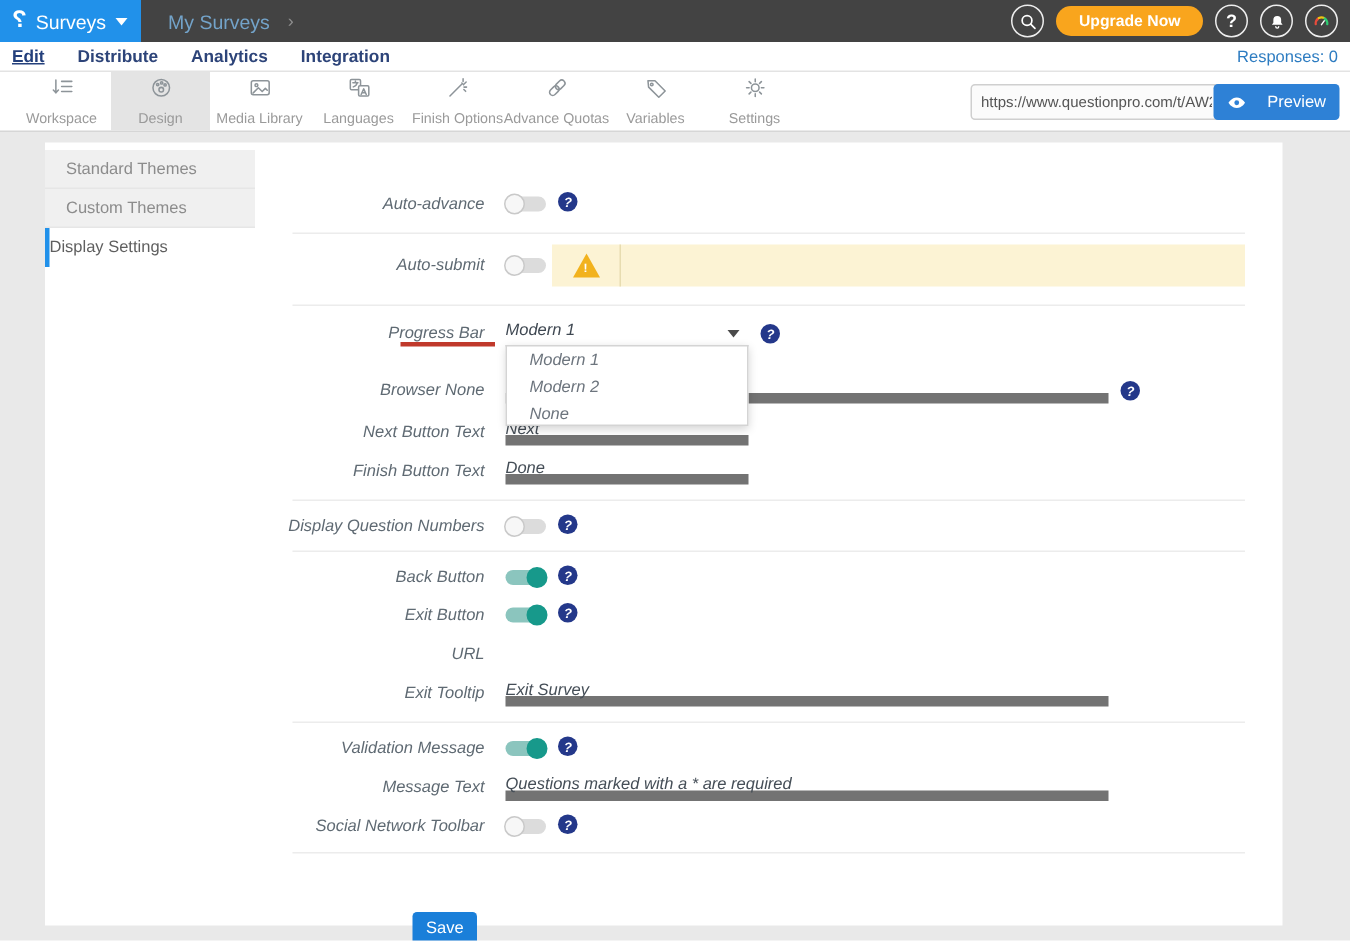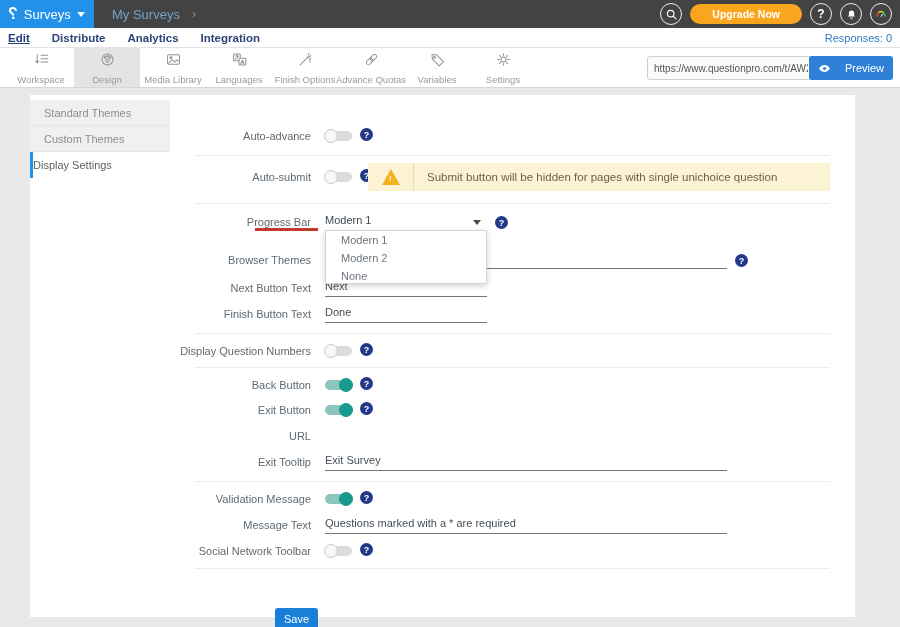--- a/index.html
+++ b/index.html
@@ -11,21 +11,21 @@
   .brand { width:94px; height:28px; background:#2191ea; color:#fff; display:flex; align-items:center; padding:0 8px; gap:6px; cursor:pointer; }
   .logo { display:inline-block; transform:scaleX(-1); font-weight:bold; font-size:16px; line-height:1; }
   .brand-label { font-size:13px; }
   .caret-w { width:0; height:0; border-left:4px solid transparent; border-right:4px solid transparent; border-top:5px solid #fff; margin-top:1px; }
   .breadcrumb { margin-left:18px; display:flex; align-items:center; gap:12px; font-size:13px; }
   .bc-parent { color:#73a3c9; cursor:pointer; }
   .bc-sep { color:#8f8f8f; font-size:12px; }
   .bc-current { color:#fff; font-weight:600; }
   .topbar-right { margin-left:auto; display:flex; align-items:center; gap:8px; padding-right:8px; }
   .circ { width:22px; height:22px; border:1.5px solid #ededed; border-radius:50%; display:flex; align-items:center; justify-content:center; color:#fff; font-size:12px; font-weight:bold; cursor:pointer; flex:0 0 auto; }
-  .upgrade { background:#f9a51d; color:#fff; font-size:10.5px; font-weight:bold; border:none; border-radius:11px; height:20px; padding:0 22px; cursor:pointer; }
+  .upgrade { background:#f9a51d; color:#fff; font-size:10.5px; font-weight:bold; border:none; border-radius:11px; height:20px; padding:0 15px; cursor:pointer; }
 
   
   .mainnav { position:absolute; left:0; top:28px; width:900px; height:20px; background:#fff; border-bottom:1px solid #e3e3e3; display:flex; align-items:center; padding:0 8px; gap:22px; }
   .mainnav a { font-size:11.5px; font-weight:bold; color:#2d4479; text-decoration:none; cursor:pointer; }
   .mainnav a.active { text-decoration:underline; color:#24407c; }
   .responses { margin-left:auto; font-size:11px; color:#2d7cc1; }
 
   
   .toolbar { position:absolute; left:0; top:48px; width:900px; height:40px; background:#fff; border-bottom:1px solid #d6d6d6; display:flex; align-items:stretch; padding-left:8px; }
   .titem { width:66px; display:flex; flex-direction:column; align-items:center; justify-content:center; gap:2px; color:#8d9499; cursor:pointer; }
@@ -38,38 +38,38 @@
   .preview-btn { position:absolute; right:7px; top:8px; height:24px; background:#2e81d6; color:#fff; border:none; border-radius:3px; font-size:11px; padding:0 9px; display:flex; align-items:center; gap:14px; cursor:pointer; }
 
   
   .card { position:absolute; left:30px; top:95px; width:825px; height:522px; background:#fff; }
   .sidebar { position:absolute; left:0; top:5px; width:140px; }
   .sitem { height:26px; background:#f0f0f0; border-bottom:1px solid #e6e6e6; display:flex; align-items:center; padding-left:14px; font-size:11px; color:#8c8c8c; cursor:pointer; }
   .sitem.active { background:#fff; border-bottom:none; border-left:3px solid #2191ea; padding-left:0; color:#5f5f5f; }
 
   .formarea { position:absolute; left:140px; top:0; right:0; bottom:0; }
   .divider { position:absolute; left:25px; width:635px; height:1px; background:#ececec; }
-  .frow { position:absolute; left:0; right:0; height:18px; }
+  .frow { position:absolute; left:12px; right:0; height:18px;font-style:italic; }
   .flabel { position:absolute; left:0; top:2px; width:141px; text-align:right; font-size:11px; color:#5f6a73; }
   .fctrl { position:absolute; left:155px; top:0; display:flex; align-items:center; }
 
   .toggle { position:relative; width:27px; height:10px; border-radius:5px; background:#dcdcdc; margin-top:3px; cursor:pointer; flex:0 0 auto; }
   .toggle .knob { position:absolute; top:-2px; left:-1px; width:14px; height:14px; border-radius:50%; background:#f7f7f7; border:1px solid #c9c9c9; }
   .toggle.on { background:#8bc5be; }
   .toggle.on .knob { left:14px; background:#17998b; border-color:#17998b; }
 
   .hicon { width:13px; height:13px; border-radius:50%; background:#24388a; color:#fff; font-size:9px; font-weight:bold; display:flex; align-items:center; justify-content:center; margin-left:8px; cursor:pointer; flex:0 0 auto; }
 
   .warnbox { position:absolute; left:198px; top:68px; width:462px; height:28px; background:#fcf3d4; display:flex; align-items:center; }
   .warn-tri { position:relative; width:0; height:0; border-left:9px solid transparent; border-right:9px solid transparent; border-bottom:16px solid #f2b21d; margin-left:14px; }
   .warn-tri span { position:absolute; left:-2px; top:5px; color:#fff; font-size:8px; font-weight:bold; }
   .warn-div { width:1px; height:28px; background:#e7dcb0; margin-left:13px; }
   .warn-text { font-size:11.5px; color:#6b6147; margin-left:13px; }
 
-  .inputline { border-bottom:1px solid #737373; height:17px; font-size:11px; color:#454e57; display:flex; align-items:flex-start; }
+  .inputline { border-bottom:7px solid #737373; height:17px; font-size:11px; color:#454e57; display:flex; align-items:flex-start; }
   .inputline.short { width:162px; }
   .inputline.long { width:402px; }
   .inputline .ph { color:#9aa2ab; }
 
   .selectbox { position:relative; width:162px; height:17px; border-bottom:1px solid #99a1a7; font-size:11px; color:#3f4852; cursor:pointer; }
   .selcaret { position:absolute; right:6px; top:6px; width:0; height:0; border-left:4px solid transparent; border-right:4px solid transparent; border-top:5px solid #4a4a4a; }
   .dropdown { position:absolute; left:155px; top:16px; width:162px; height:54px; background:#fff; border:1px solid #d4d4d4; box-shadow:0 2px 6px rgba(0,0,0,.18); z-index:20; }
   .dd-opt { height:18px; display:flex; align-items:center; padding-left:15px; font-size:11px; color:#6d757e; cursor:pointer; }
 
   .red-underline { position:absolute; left:85px; top:14px; width:63px; height:3px; background:#c0392b; }
@@ -232,21 +232,20 @@
             <span class="knob"></span>
           </div>
         <span class="hicon">?</span>
       </div>
     </div>
     <div class="warnbox">
       <div class="warn-tri">
           <span>!</span>
         </div>
       <div class="warn-div"></div>
-      <div class="warn-text">Submit button will be hidden for pages with single unichoice question</div>
     </div>
     <div class="divider" style="top:108px"></div>
 
     <div class="frow" style="top:119px; z-index:10;">
       <div class="flabel">Progress Bar</div>
       <div class="red-underline"></div>
       <div class="fctrl">
         <div class="selectbox">
           <span>Modern 1</span>
           <span class="selcaret"></span>
@@ -254,21 +253,21 @@
         <span class="hicon">?</span>
       </div>
       <div class="dropdown">
         <div class="dd-opt">Modern 1</div>
         <div class="dd-opt">Modern 2</div>
         <div class="dd-opt">None</div>
       </div>
     </div>
 
     <div class="frow" style="top:157px">
-      <div class="flabel">Browser Themes</div>
+      <div class="flabel">Browser None</div>
       <div class="fctrl">
         <div class="inputline long">
             <span></span>
           </div>
         <span class="hicon">?</span>
       </div>
     </div>
 
     <div class="frow" style="top:185px">
       <div class="flabel">Next Button Text</div>

